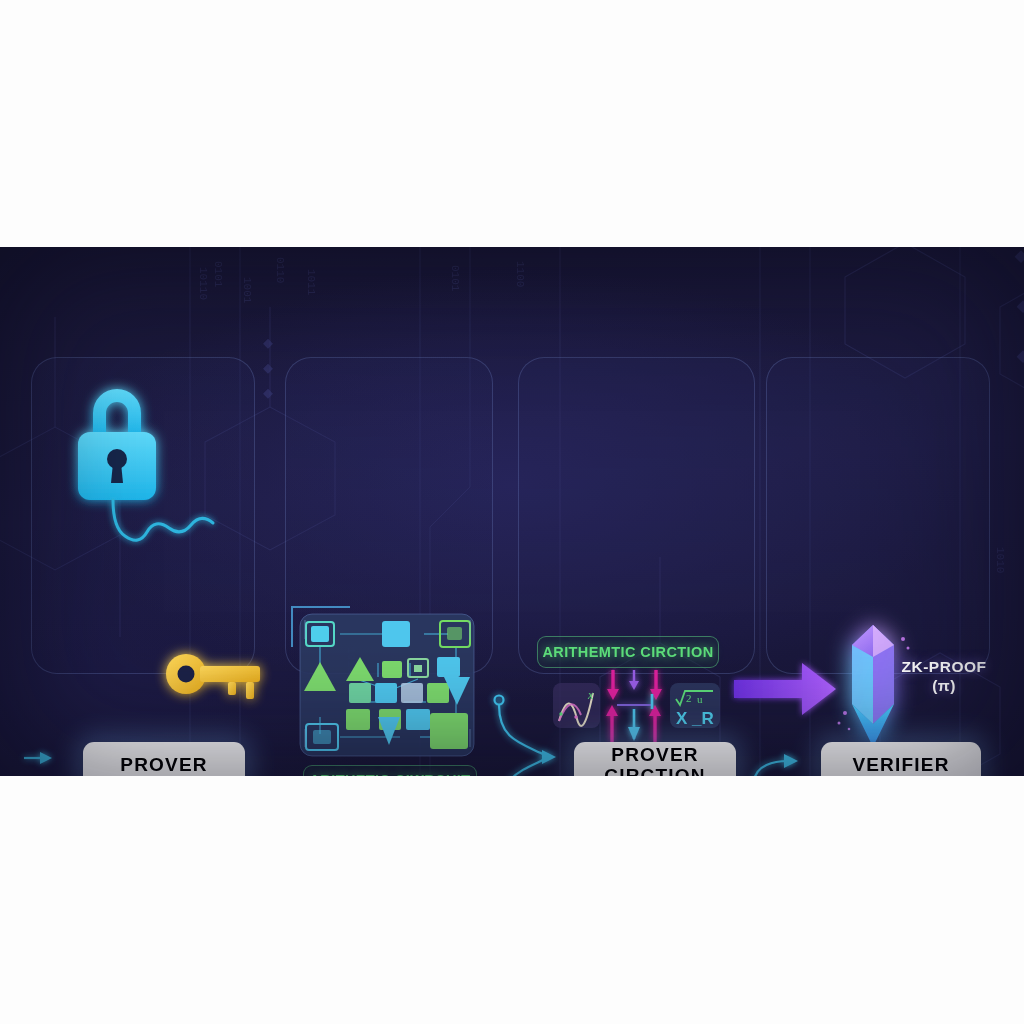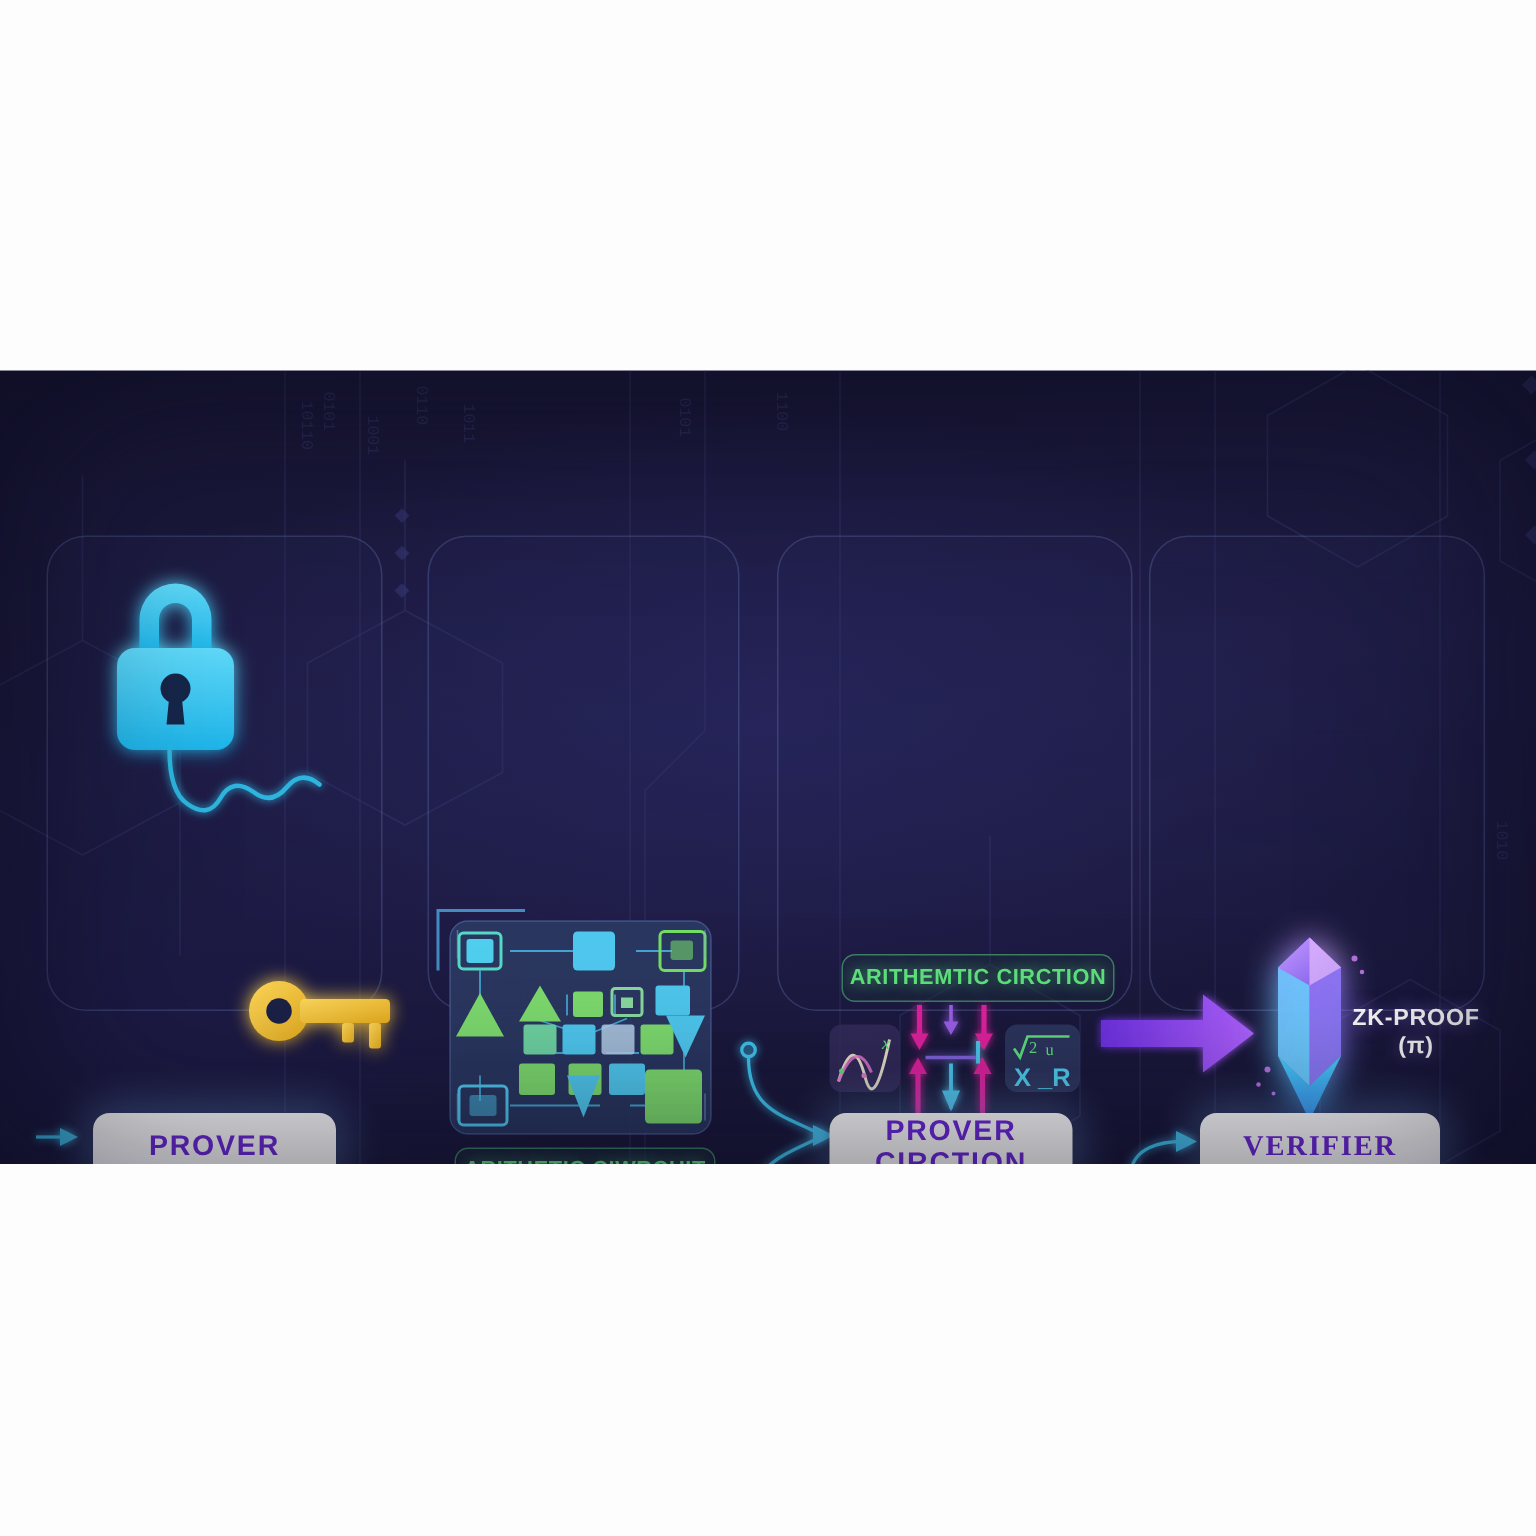--- a/index.html
+++ b/index.html
@@ -34,41 +34,41 @@
   }
   #p1{left:31px;width:222px;}
   #p2{left:285px;width:206px;}
   #p3{left:518px;width:235px;}
   #p4{left:766px;width:222px;}
 
   
   .cap{
     position:absolute;background:#fdfdfd;border-radius:11px;
     box-shadow:0 0 26px 7px rgba(130,190,255,.30), 0 2px 6px rgba(0,0,0,.35);
-    color:#6d28d9;font-weight:bold;text-align:center;
+    color:#000000;font-weight:bold;text-align:center;
     display:flex;align-items:center;justify-content:center;
-    letter-spacing:1.2px;line-height:1.08;
+    letter-spacing:1.2px;line-height:1.08;margin-left:21px;
   }
   #cap-prover{left:62px;top:495px;width:162px;height:46px;font-size:19px;}
   #cap-prover-algo{left:553px;top:495px;width:162px;height:48px;font-size:19px;}
-  #cap-verifier{left:800px;top:495px;width:160px;height:46px;font-size:19px;font-family:Liberation Serif, serif;}
+  #cap-verifier{left:800px;top:495px;width:160px;height:46px;font-size:19px;}
 
   
   .greencap{
     position:absolute;border:1px solid rgba(90,200,130,.55);border-radius:9px;
     background:rgba(30,45,60,.45);
     color:#5ee07c;font-weight:bold;letter-spacing:.4px;
     display:flex;align-items:center;justify-content:center;
     text-shadow:0 0 10px rgba(80,220,120,.75);
     white-space:nowrap;
   }
   #cap-ac2{left:303px;top:518px;width:172px;height:28px;font-size:14.5px;}
-  #cap-ac3{left:561px;top:389px;width:180px;height:30px;font-size:14.5px;}
-
-  .zklbl{position:absolute;color:#fff;font-weight:bold;font-size:15.5px;text-align:center;line-height:1.22;letter-spacing:.5px;text-shadow:0 0 12px rgba(160,140,255,.6);margin-top:12px;}
+  #cap-ac3{left:537px;top:389px;width:180px;height:30px;font-size:14.5px;}
+
+  .zklbl{position:absolute;color:#fff;font-weight:bold;font-size:15.5px;text-align:center;line-height:1.22;letter-spacing:.5px;text-shadow:0 0 12px rgba(160,140,255,.6);}
   #lbl-zk{left:888px;top:411px;width:112px;}
 
   svg{position:absolute;left:0;top:0;overflow:visible;}
   .lyr{position:absolute;left:0;top:0;width:1024px;height:529px;pointer-events:none;}
 </style>
 </head>
 <body>
 
 <div class="page">
 

